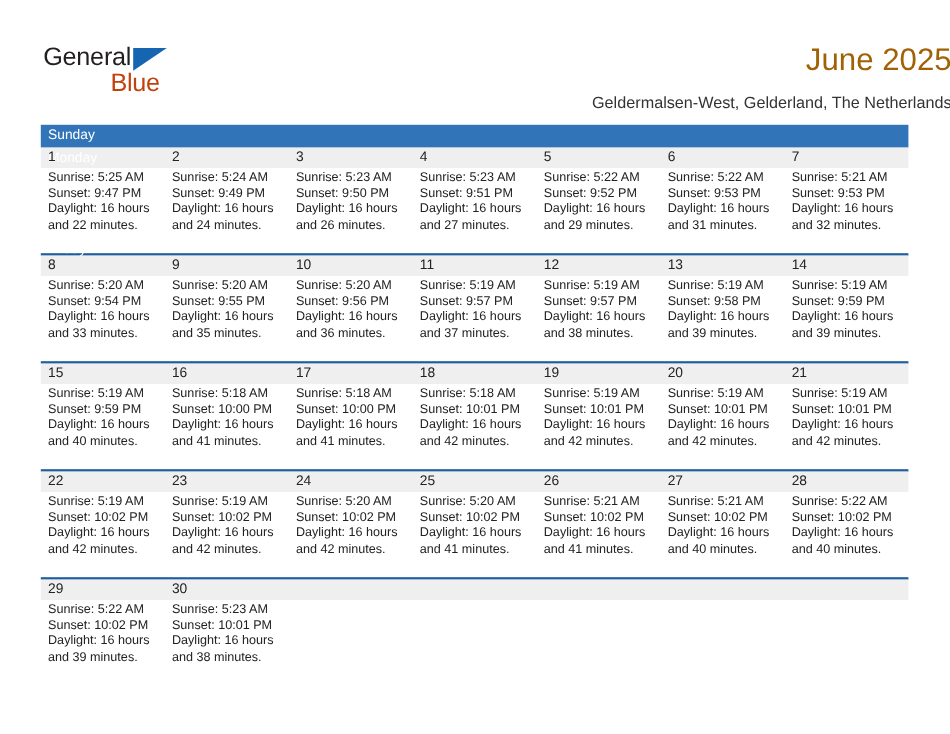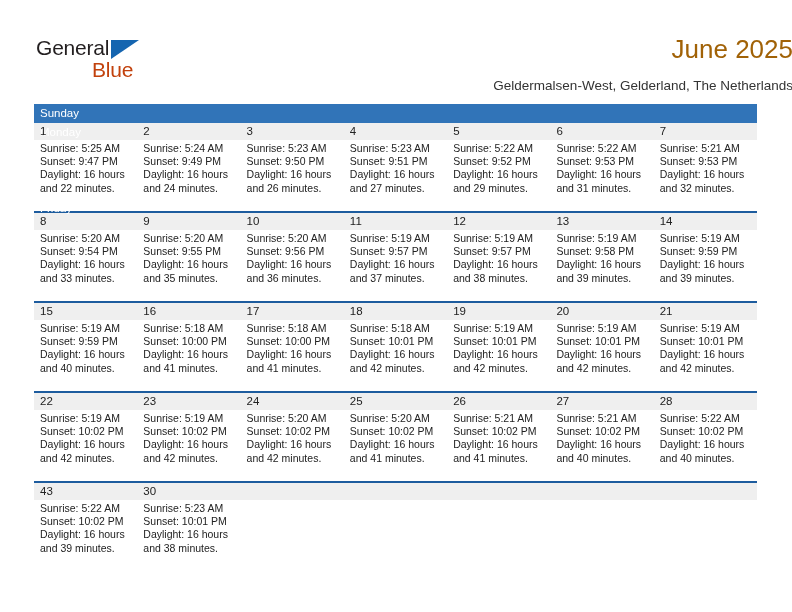--- a/index.html
+++ b/index.html
@@ -396,21 +396,21 @@
             <div class="body-cell">
               <span class="ln">Sunrise: 5:22 AM</span>
               <span class="ln">Sunset: 10:02 PM</span>
               <span class="ln">Daylight: 16 hours</span>
               <span class="ln">and 40 minutes.</span>
             </div>
           </div>
         </div>
         <div class="week">
           <div class="week-daynums">
-            <div class="daynum-cell">43</div>
+            <div class="daynum-cell">29</div>
             <div class="daynum-cell">30</div>
             <div class="daynum-cell"></div>
             <div class="daynum-cell"></div>
             <div class="daynum-cell"></div>
             <div class="daynum-cell"></div>
             <div class="daynum-cell"></div>
           </div>
           <div class="week-body">
             <div class="body-cell">
               <span class="ln">Sunrise: 5:22 AM</span>

